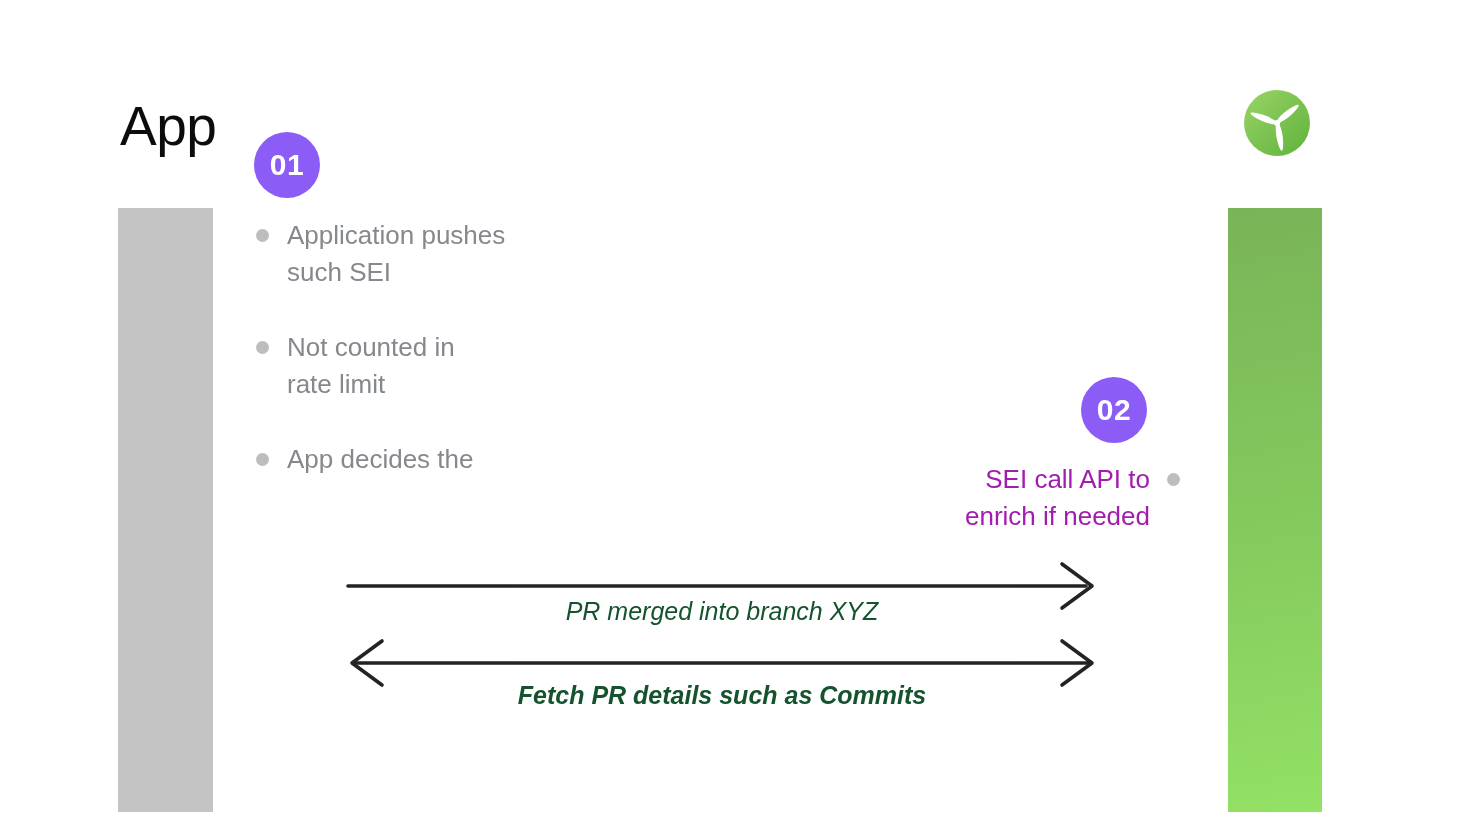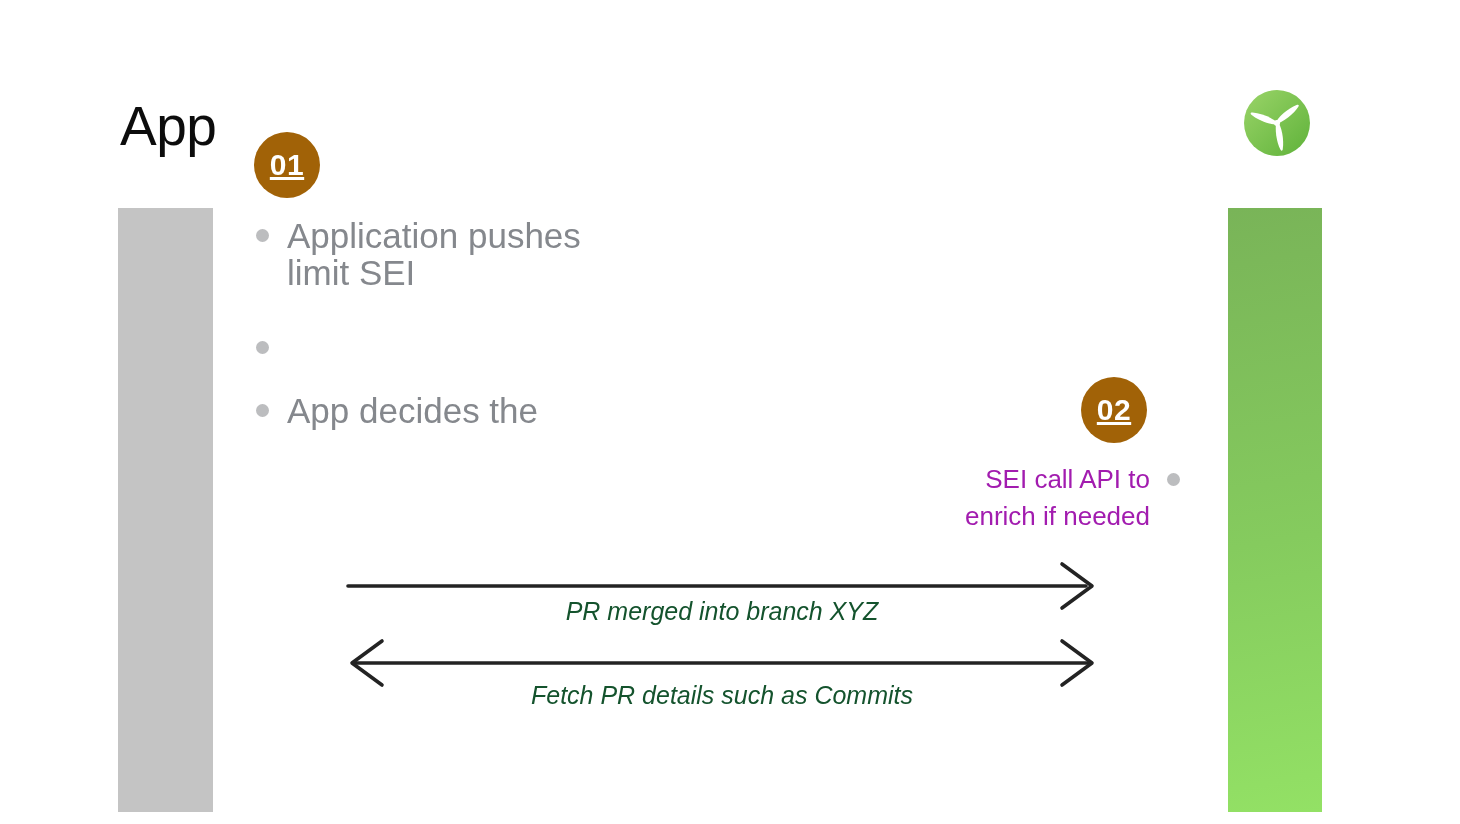--- a/index.html
+++ b/index.html
@@ -18,37 +18,36 @@
   .bar-left { left: 118px; width: 95px; background: #c4c4c4; }
   .bar-right {
     left: 1228px; width: 94px;
     background: linear-gradient(170deg, #79b458 0%, #85cb5e 55%, #93e165 100%);
   }
 
   .logo { position: absolute; left: 1244px; top: 90px; width: 66px; height: 66px; }
 
   .badge {
     position: absolute; width: 66px; height: 66px; border-radius: 50%;
-    background: #a16207; color: #ffffff; font-weight: bold; font-size: 30px;
+    background: #8b5cf6; color: #ffffff; font-weight: bold; font-size: 30px;
     display: flex; align-items: center; justify-content: center;
     letter-spacing: 0.5px;
-    text-decoration: underline;
   }
   .badge-01 { left: 254px; top: 132px; }
   .badge-02 { left: 1081px; top: 377px; }
 
   .notes-left { position: absolute; left: 256px; top: 217px; }
   .bullet-item { display: flex; align-items: flex-start; }
   .bullet-item + .bullet-item { margin-top: 38px; }
   .bullet-item.tight { }
   .bullet-dot {
     width: 13px; height: 13px; border-radius: 50%;
     background: #bcbdbf; flex: 0 0 13px; margin-top: 12px;
   }
-  .bullet-text { margin-left: 18px; font-size: 35px; line-height: 37px; color: #85888d; }
+  .bullet-text { margin-left: 18px; font-size: 26px; line-height: 37px; color: #85888d; }
 
   .note-right {
     position: absolute; left: 900px; top: 461px; width: 250px;
     font-size: 26px; line-height: 37px; color: #a21caf; text-align: right;
   }
   .note-right-dot {
     position: absolute; left: 1167px; top: 473px;
     width: 13px; height: 13px; border-radius: 50%; background: #bcbdbf;
   }
 
@@ -58,21 +57,21 @@
   .arrow-svg polyline, .arrow-svg line {
     stroke: #232323; stroke-width: 3.6; fill: none;
     stroke-linecap: round; stroke-linejoin: round;
   }
 
   .arrow-label {
     position: absolute; left: 346px; width: 752px; text-align: center;
     font-size: 25px; font-style: italic; color: #14532d;
   }
   .arrow-label-1 { top: 597px; }
-  .arrow-label-2 { top: 681px; }
+  .arrow-label-2 { top: 681px; font-weight: bold; }
 </style>
 </head>
 <body>
 
 <div class="stage">
 
   <div class="page-title">App</div>
 
   <div class="bar bar-left"></div>
   <div class="bar bar-right"></div>
@@ -98,25 +97,29 @@
   </div>
   <div class="badge badge-02">
     <span>02</span>
   </div>
 
   <div class="notes-left">
     <div class="bullet-item">
       <div class="bullet-dot"></div>
       <div class="bullet-text">
         <div>Application pushes</div>
-        <div>limit SEI</div>
+        <div>such SEI</div>
       </div>
     </div>
     <div class="bullet-item">
       <div class="bullet-dot"></div>
+      <div class="bullet-text">
+        <div>Not counted in</div>
+        <div>rate limit</div>
+      </div>
     </div>
     <div class="bullet-item tight">
       <div class="bullet-dot"></div>
       <div class="bullet-text">
         <div>App decides the</div>
       </div>
     </div>
   </div>
 
   <div class="note-right">

